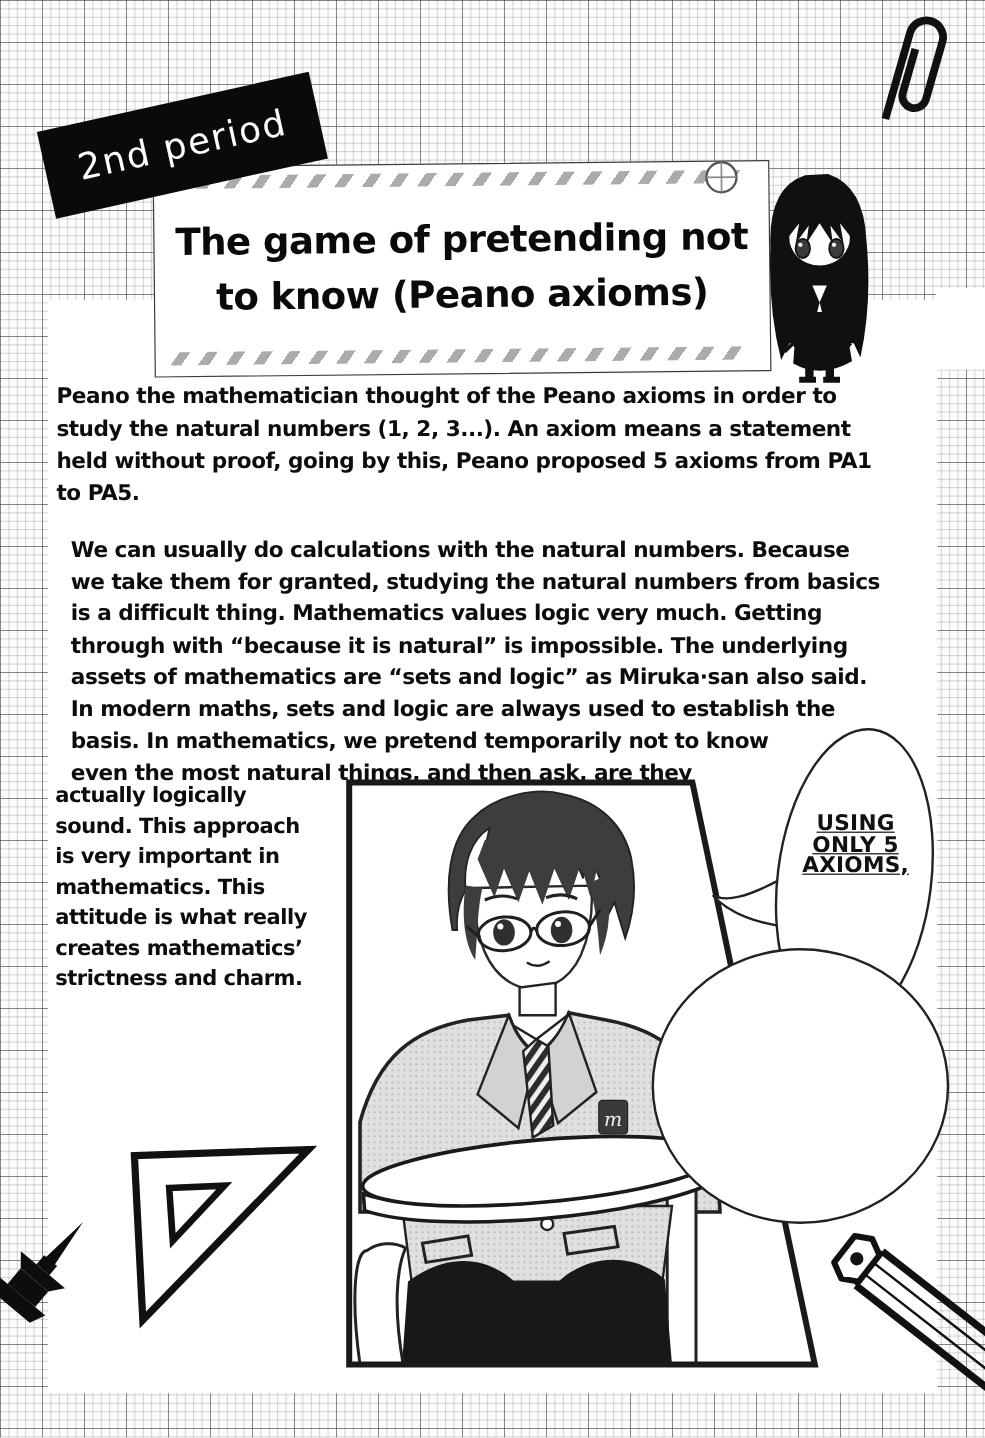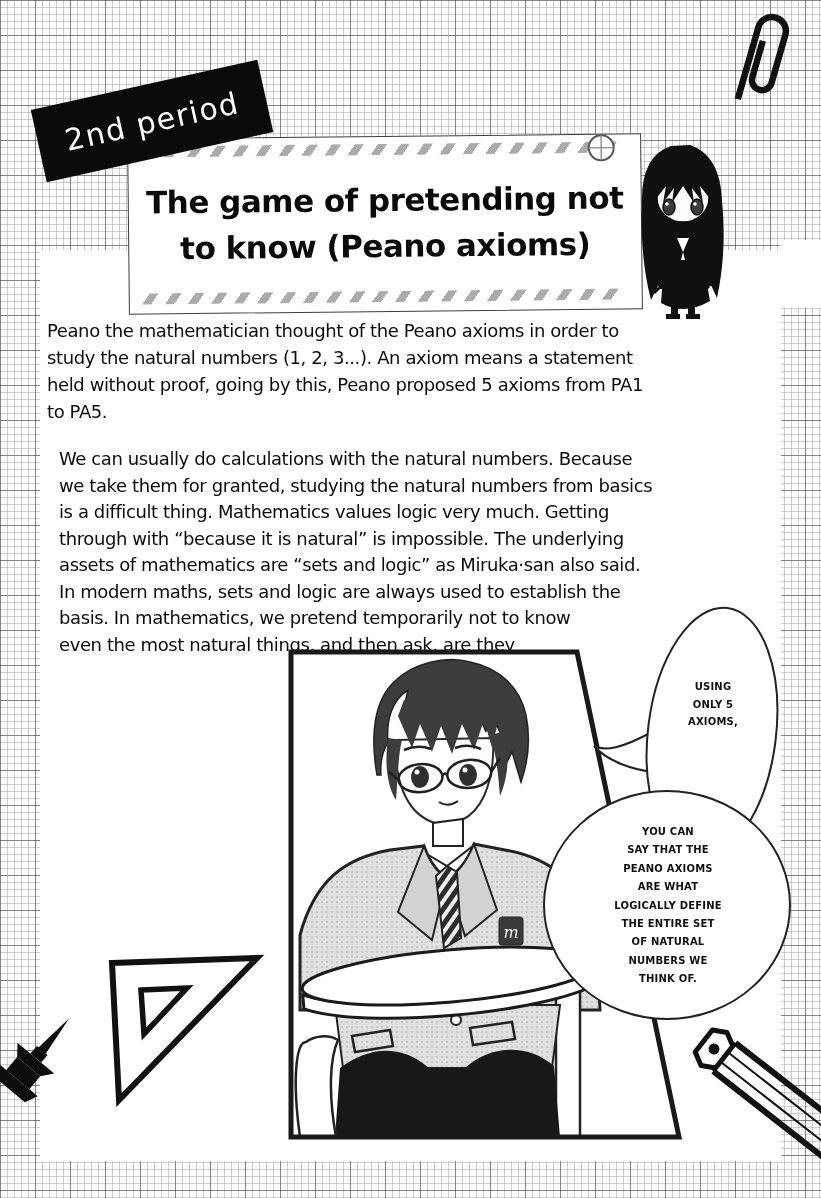--- a/index.html
+++ b/index.html
@@ -30,29 +30,29 @@
     position:absolute;top:40px;left:0;right:0;text-align:center;
     font-size:31px;line-height:46px;font-weight:bold;letter-spacing:-0.5px;
     white-space:pre;color:#0a0a0a;
   }
   .grommet{position:absolute;left:458px;top:-2px;}
   .banner{
     position:absolute;left:36px;top:84px;width:232px;height:74px;background:#0a0a0a;
     transform:rotate(-12.5deg);display:flex;align-items:center;justify-content:center;z-index:3;
   }
   .banner-label{color:#ffffff;font-size:30px;font-weight:500;letter-spacing:1.5px;white-space:pre;}
-  .bodytext{position:absolute;font-weight:normal;letter-spacing:-0.4px;white-space:pre;z-index:4;}
+  .bodytext{position:absolute;font-weight:bold;letter-spacing:-0.4px;white-space:pre;z-index:4;}
   .p1{left:47px;top:317px;font-size:18px;line-height:27px;}
   .p2a{left:47px;top:446px;font-size:18px;line-height:26.5px;margin-left:12px;}
   .p2b{left:46px;top:651px;font-size:17.5px;line-height:25.5px;}
   .svglayer{position:absolute;z-index:4;}
   .bubbles{z-index:5;}
   .bubble-text{
     position:absolute;z-index:6;text-align:center;font-weight:bold;
-    font-size:10px;letter-spacing:0.2px;white-space:pre;color:#111;
+    font-size:18px;letter-spacing:0.2px;white-space:pre;color:#111;text-decoration:underline;
   }
   .b1{left:653px;top:678px;width:120px;line-height:17.5px;}
   .b2{left:577px;top:823px;width:182px;line-height:18.4px;}
   .decor{position:absolute;z-index:6;}
   .girl{z-index:3;}
 </style>
 </head>
 <body>
 
 <div class="page">
@@ -99,20 +99,27 @@
 held without proof, going by this, Peano proposed 5 axioms from PA1
 to PA5.</div>
   <div class="bodytext p2a">We can usually do calculations with the natural numbers. Because
 we take them for granted, studying the natural numbers from basics
 is a difficult thing. Mathematics values logic very much. Getting
 through with “because it is natural” is impossible. The underlying
 assets of mathematics are “sets and logic” as Miruka·san also said.
 In modern maths, sets and logic are always used to establish the
 basis. In mathematics, we pretend temporarily not to know
 even the most natural things, and then ask, are they</div>
+  <div class="bodytext p2b">actually logically
+sound. This approach
+is very important in
+mathematics. This
+attitude is what really
+creates mathematics’
+strictness and charm.</div>
 
   <svg class="svglayer" style="left:280px;top:645px;" width="410" height="500" viewBox="280 645 410 500">
     <defs>
       <clipPath id="panelClip">
           <polygon points="291,652 577,652 679,1137 291,1137"></polygon>
         </clipPath>
       <pattern id="blz" width="5" height="5" patternUnits="userSpaceOnUse">
         <rect width="5" height="5" fill="#e0e0e0"></rect>
         <circle cx="2" cy="2" r="0.9" fill="#bdbdbd"></circle>
       </pattern>
@@ -179,29 +186,20 @@
   </svg>
 
   <svg class="svglayer bubbles" style="left:530px;top:590px;" width="291" height="445" viewBox="530 590 291 445">
     <path d="M652,732 C622,748 605,752 594,746 C608,762 634,770 654,772 Z" fill="#fff" stroke="#222" stroke-width="2"></path>
     <ellipse cx="712" cy="733" rx="64" ry="126" transform="rotate(7 712 733)" fill="#fff" stroke="#222" stroke-width="2"></ellipse>
     <ellipse cx="667" cy="905" rx="123" ry="114" fill="#fff" stroke="#222" stroke-width="2"></ellipse>
   </svg>
   <div class="bubble-text b1">USING
 ONLY 5
 AXIOMS,</div>
-  <div class="bubble-text b2">YOU CAN
-SAY THAT THE
-PEANO AXIOMS
-ARE WHAT
-LOGICALLY DEFINE
-THE ENTIRE SET
-OF NATURAL
-NUMBERS WE
-THINK OF.</div>
 
   <svg class="decor" style="left:720px;top:0px;" width="101" height="118" viewBox="720 0 101 118">
     <g transform="rotate(16 765 55)">
       <path d="M751,105 L751,30 A14,14 0 0 1 779,30 L779,80 A10,10 0 0 1 759,80 L759,42" stroke="#111" stroke-width="6.5" fill="none"></path>
     </g>
   </svg>
 
   <svg class="decor" style="left:95px;top:940px;z-index:5;" width="180" height="172" viewBox="95 940 180 172">
     <path d="M112,963 L257,958 L119,1100 Z" fill="#fff" stroke="#111" stroke-width="6"></path>
     <path d="M141,990 L187,988 L144,1034 Z" fill="#fff" stroke="#111" stroke-width="5.5"></path>

